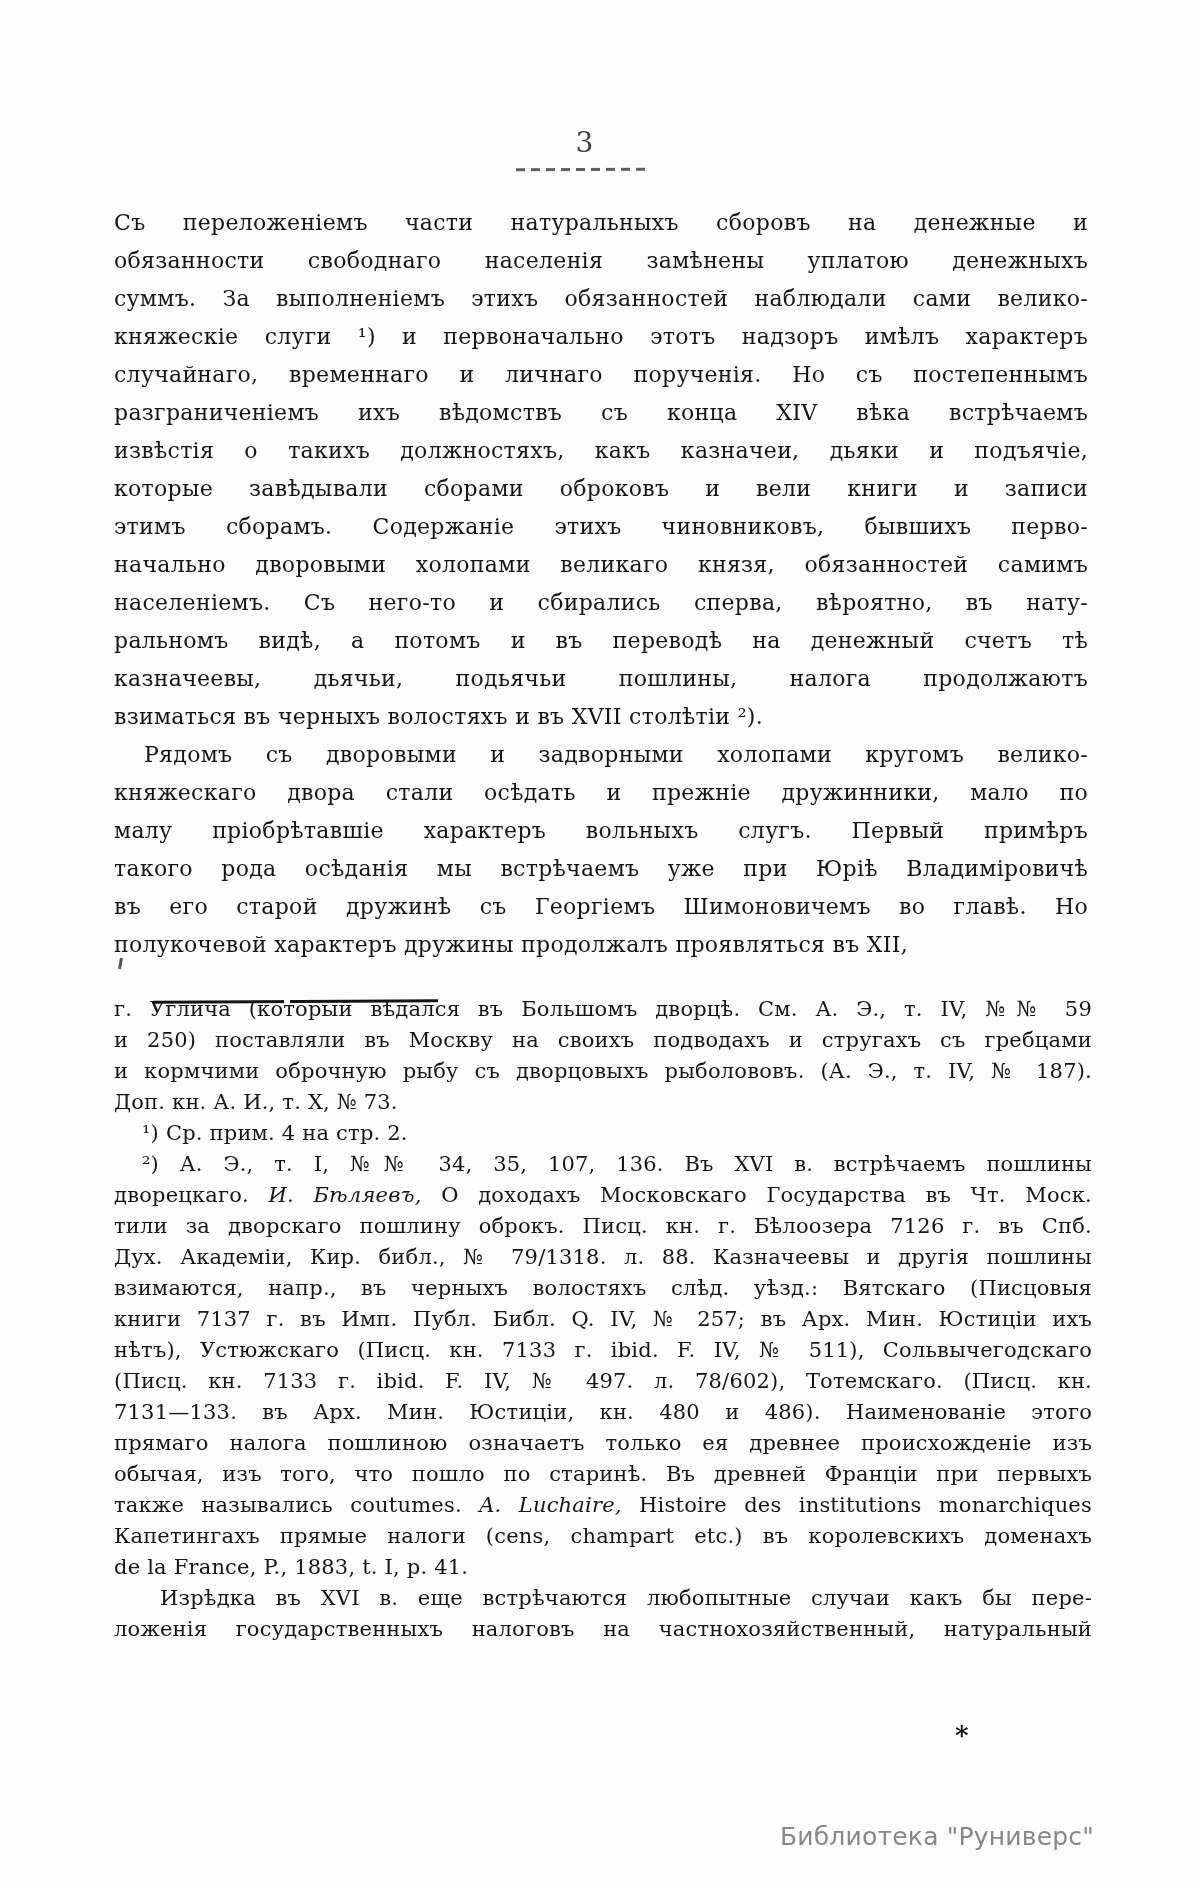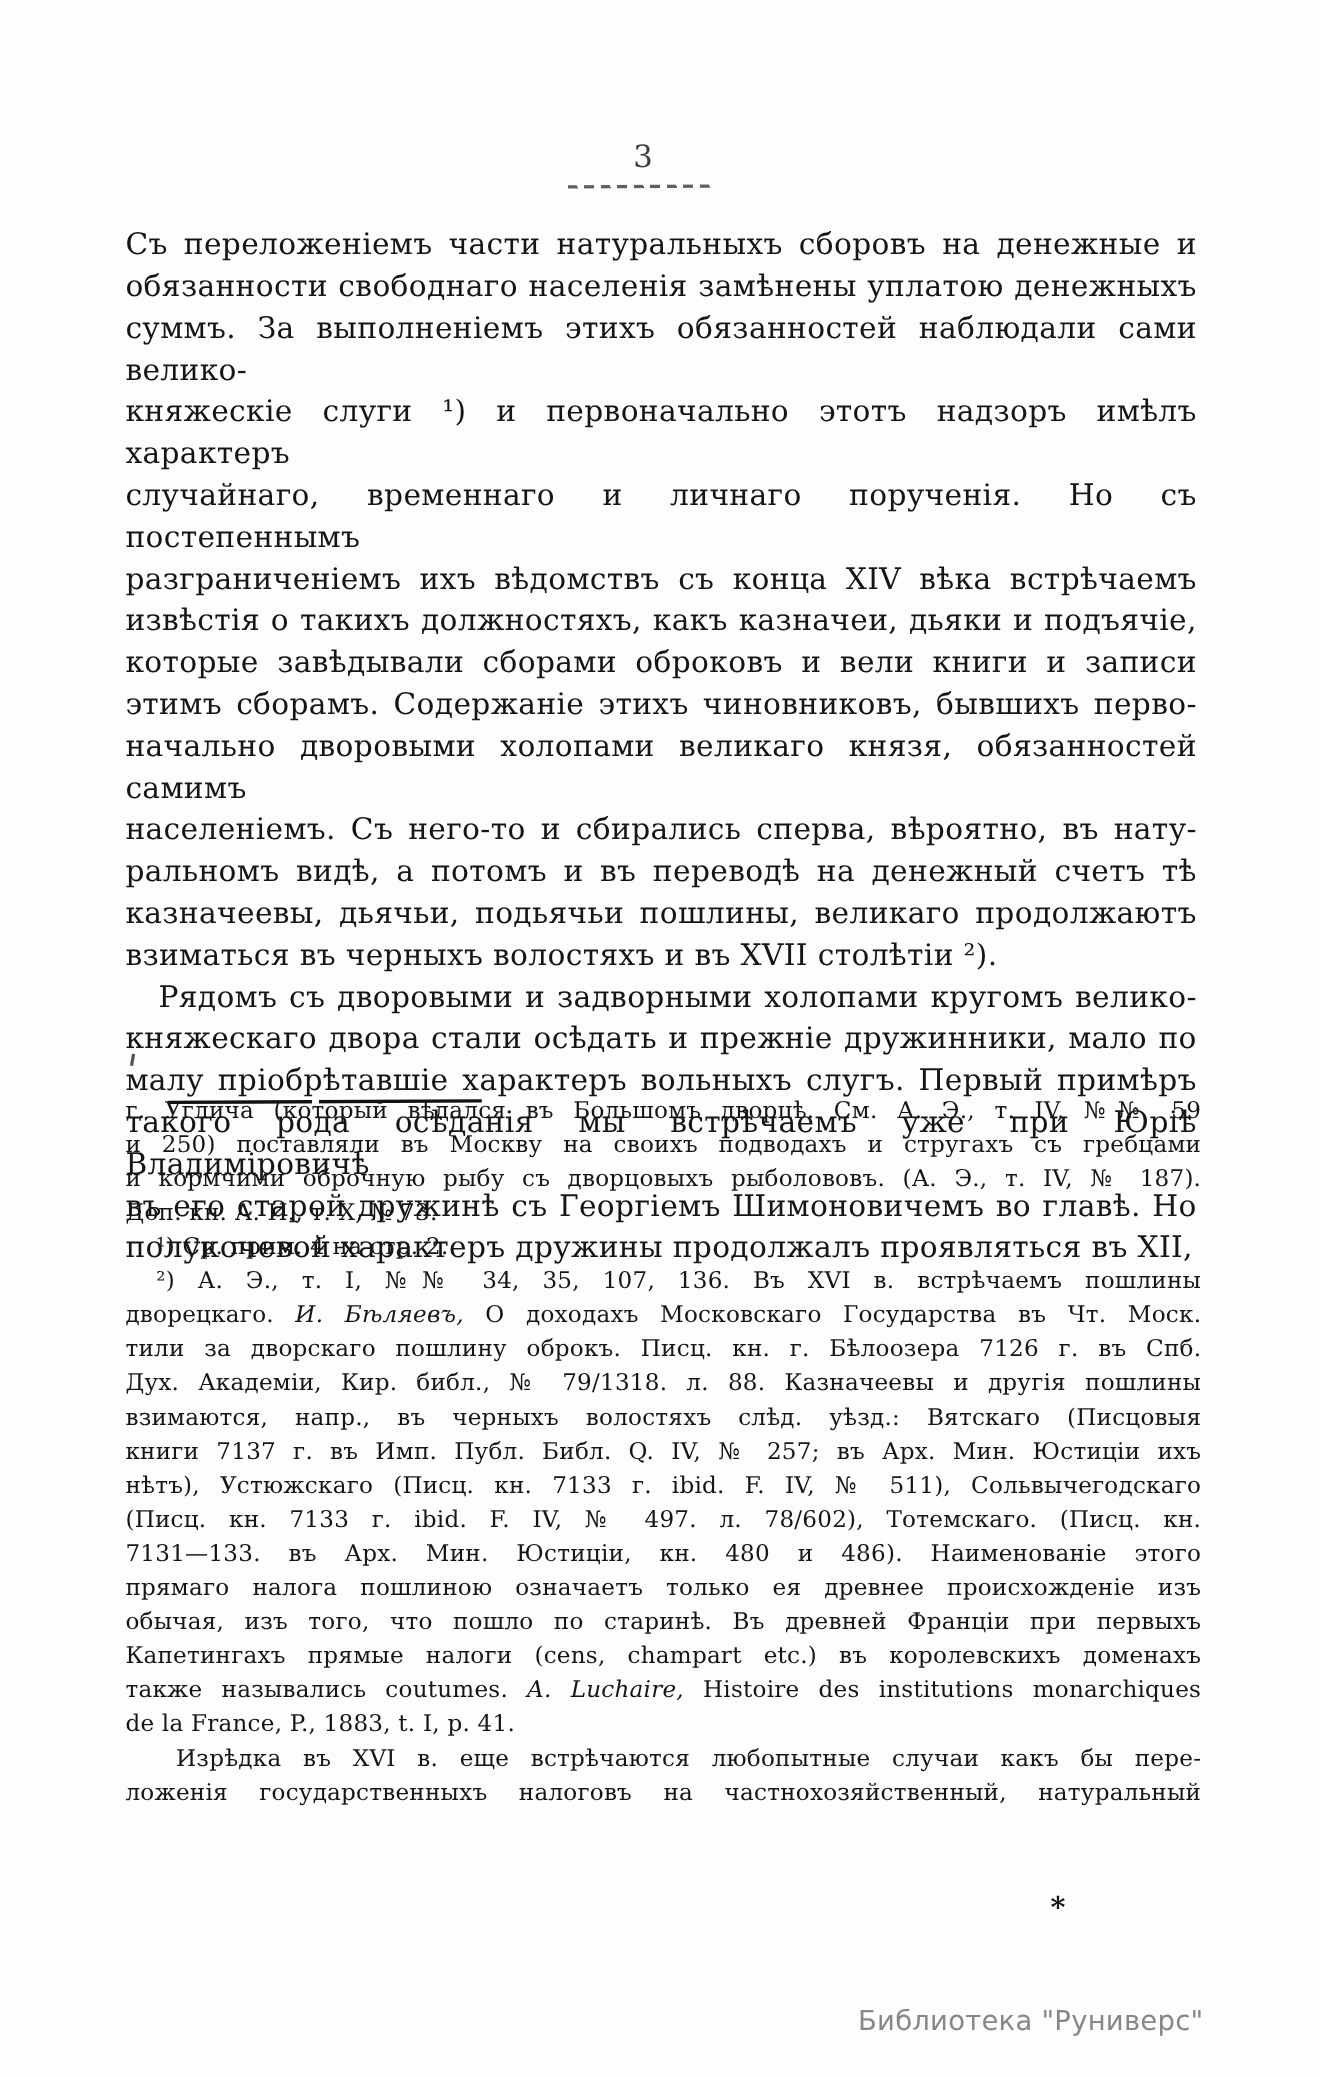--- a/index.html
+++ b/index.html
@@ -34,21 +34,21 @@
     height: 3px;
     background: repeating-linear-gradient(90deg, #1c1c1c 0 9px, transparent 9px 15px);
     opacity: 0.7;
     transform: rotate(-0.3deg);
   }
   .main-text {
     position: absolute;
     top: 204px;
     left: 114px;
     width: 974px;
-    font-size: 27px;
+    font-size: 22px;
     line-height: 38px;
     letter-spacing: 0.3px;
   }
   .footnotes {
     position: absolute;
     top: 994px;
     left: 114px;
     width: 978px;
     font-size: 21px;
     line-height: 31px;
@@ -113,21 +113,21 @@
     <div class="line j">суммъ. За выполненіемъ этихъ обязанностей наблюдали сами велико-</div>
     <div class="line j">княжескіе слуги ¹) и первоначально этотъ надзоръ имѣлъ характеръ</div>
     <div class="line j">случайнаго, временнаго и личнаго порученія. Но съ постепеннымъ</div>
     <div class="line j">разграниченіемъ ихъ вѣдомствъ съ конца XIV вѣка встрѣчаемъ</div>
     <div class="line j">извѣстія о такихъ должностяхъ, какъ казначеи, дьяки и подъячіе,</div>
     <div class="line j">которые завѣдывали сборами оброковъ и вели книги и записи</div>
     <div class="line j">этимъ сборамъ. Содержаніе этихъ чиновниковъ, бывшихъ перво-</div>
     <div class="line j">начально дворовыми холопами великаго князя, обязанностей самимъ</div>
     <div class="line j">населеніемъ. Съ него-то и сбирались сперва, вѣроятно, въ нату-</div>
     <div class="line j">ральномъ видѣ, а потомъ и въ переводѣ на денежный счетъ тѣ</div>
-    <div class="line j">казначеевы, дьячьи, подьячьи пошлины, великаго продолжаютъ</div>
+    <div class="line j">казначеевы, дьячьи, подьячьи пошлины, налога продолжаютъ</div>
     <div class="line">взиматься въ черныхъ волостяхъ и въ XVII столѣтіи ²).</div>
     <div class="line j ind">Рядомъ съ дворовыми и задворными холопами кругомъ велико-</div>
     <div class="line j">княжескаго двора стали осѣдать и прежніе дружинники, мало по</div>
     <div class="line j">малу пріобрѣтавшіе характеръ вольныхъ слугъ. Первый примѣръ</div>
     <div class="line j">такого рода осѣданія мы встрѣчаемъ уже при Юріѣ Владиміровичѣ</div>
     <div class="line j">въ его старой дружинѣ съ Георгіемъ Шимоновичемъ во главѣ. Но</div>
     <div class="line">полукочевой характеръ дружины продолжалъ проявляться въ XII,</div>
   </div>
 
   <div class="artifact-tick"></div>
@@ -143,22 +143,22 @@
     <div class="line j"><span>дворецкаго. </span><i>И. Бѣляевъ,</i><span> О доходахъ Московскаго Государства въ Чт. Моск.</span></div>
     <div class="line j">тили за дворскаго пошлину оброкъ. Писц. кн. г. Бѣлоозера 7126 г. въ Спб.</div>
     <div class="line j">Дух. Академіи, Кир. библ., № 79/1318. л. 88. Казначеевы и другія пошлины</div>
     <div class="line j">взимаются, напр., въ черныхъ волостяхъ слѣд. уѣзд.: Вятскаго (Писцовыя</div>
     <div class="line j">книги 7137 г. въ Имп. Публ. Библ. Q. IV, № 257; въ Арх. Мин. Юстиціи ихъ</div>
     <div class="line j">нѣтъ), Устюжскаго (Писц. кн. 7133 г. ibid. F. IV, № 511), Сольвычегодскаго</div>
     <div class="line j">(Писц. кн. 7133 г. ibid. F. IV, № 497. л. 78/602), Тотемскаго. (Писц. кн.</div>
     <div class="line j">7131—133. въ Арх. Мин. Юстиціи, кн. 480 и 486). Наименованіе этого</div>
     <div class="line j">прямаго налога пошлиною означаетъ только ея древнее происхожденіе изъ</div>
     <div class="line j">обычая, изъ того, что пошло по старинѣ. Въ древней Франціи при первыхъ</div>
+    <div class="line j"><span>также назывались coutumes. </span><i>A. Luchaire,</i><span> Histoire des institutions monarchiques</span></div>
     <div class="line j">Капетингахъ прямые налоги (cens, champart etc.) въ королевскихъ доменахъ</div>
-    <div class="line j"><span>также назывались coutumes. </span><i>A. Luchaire,</i><span> Histoire des institutions monarchiques</span></div>
     <div class="line">de la France, P., 1883, t. I, p. 41.</div>
     <div class="line j ind-lg">Изрѣдка въ XVI в. еще встрѣчаются любопытные случаи какъ бы пере-</div>
     <div class="line j">ложенія государственныхъ налоговъ на частнохозяйственный, натуральный</div>
   </div>
 
   <div class="end-asterisk">*</div>
   <div class="watermark">Библиотека "Руниверс"</div>
 
 </div>
 

